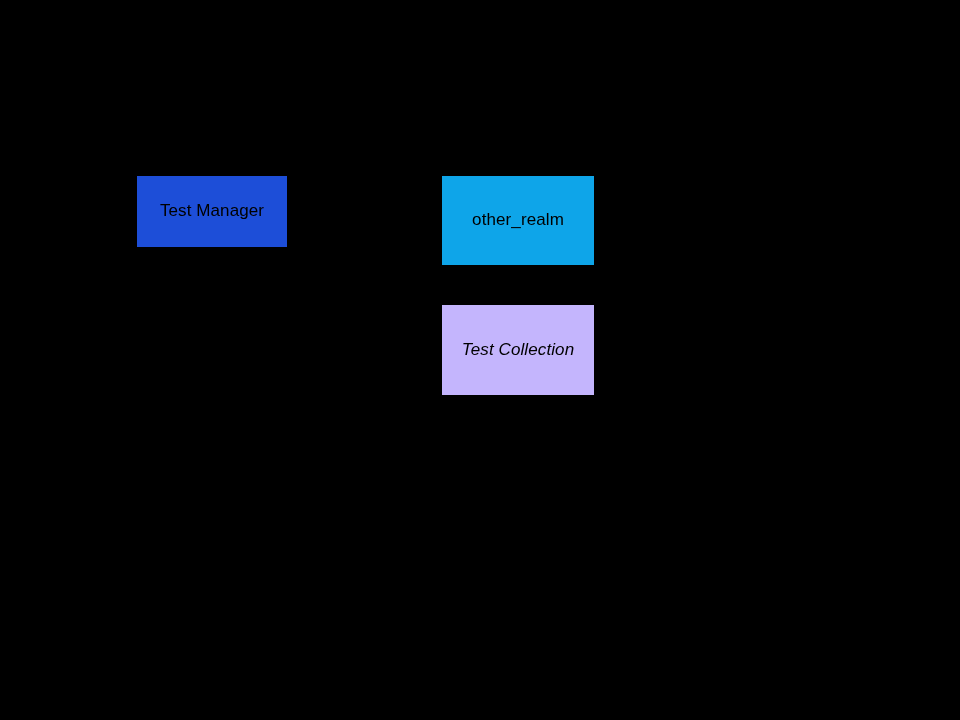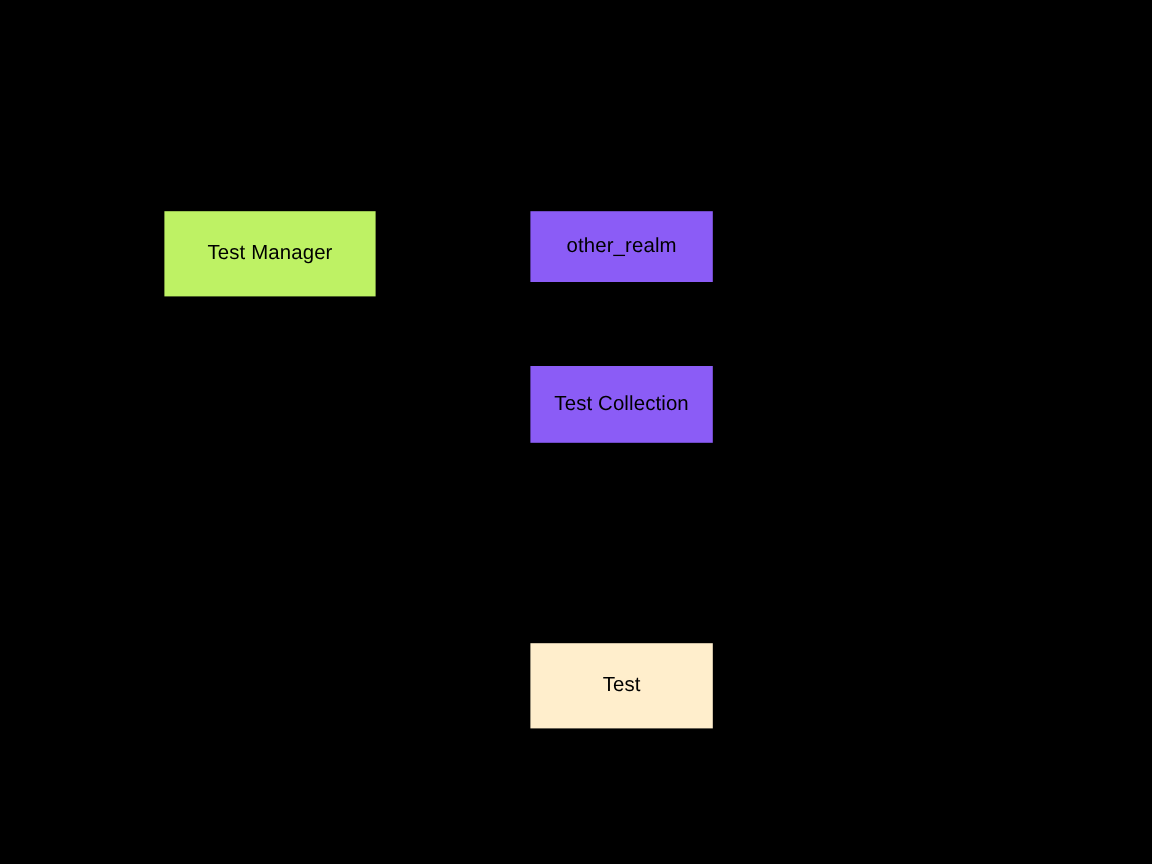--- a/index.html
+++ b/index.html
@@ -45,29 +45,26 @@
   <div class="edge" style="left:365px; top:105px; width:1px; height:36px;"></div>
 
   <div class="edge" style="left:518px; top:140px; width:1px; height:36px;"></div>
   <div class="edge" style="left:365px; top:140px; width:153px; height:1px;"></div>
 
   <div class="edge" style="left:518px; top:247px; width:1px; height:58px;"></div>
 
   <div class="edge" style="left:518px; top:376px; width:1px; height:160px;"></div>
 
 
-  <div class="node" style="left:137px; top:176px; width:176px; height:71px; background:#bef264;">
+  <div class="node" style="left:137px; top:176px; width:150px; height:71px; background:#1d4ed8;">
     <span>Test Manager</span>
   </div>
 
-  <div class="node" style="left:442px; top:176px; width:152px; height:59px; background:#8b5cf6;">
+  <div class="node" style="left:442px; top:176px; width:152px; height:89px; background:#0ea5e9;">
     <span>other_realm</span>
   </div>
 
-  <div class="node" style="left:442px; top:305px; width:152px; height:64px; background:#8b5cf6;">
+  <div class="node" style="left:442px; top:305px; width:152px; height:90px; background:#c4b5fd;font-style:italic;">
     <span>Test Collection</span>
   </div>
 
-  <div class="node" style="left:442px; top:536px; width:152px; height:71px; background:#ffeecc;">
-    <span>Test</span>
-  </div>
 
 </div>
 
 </body></html>

